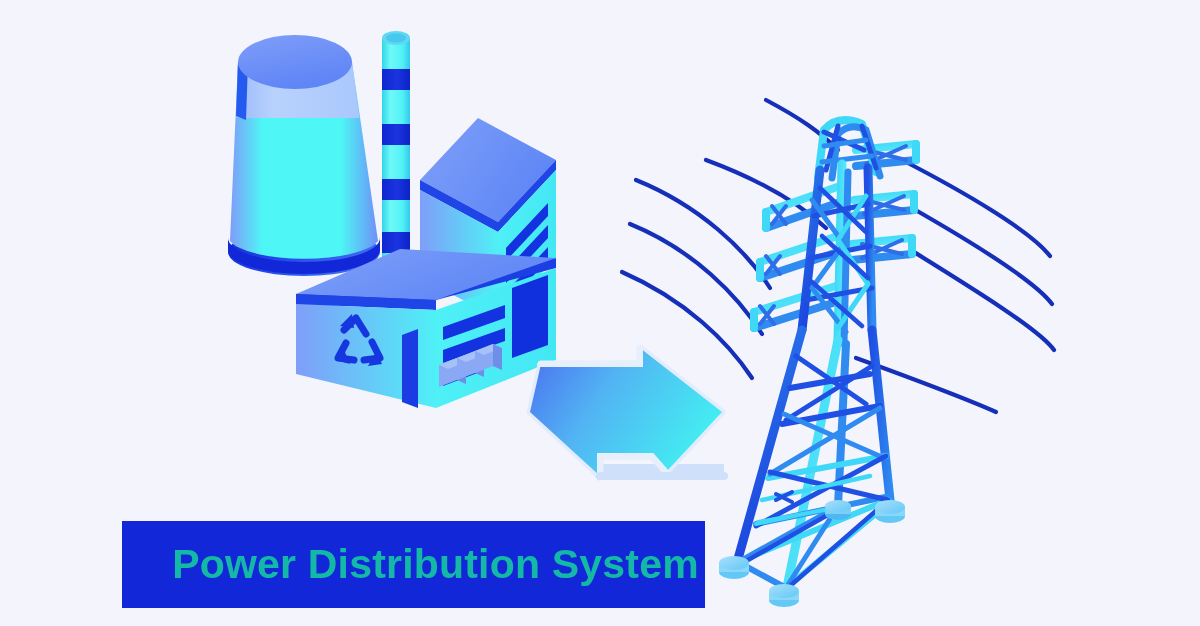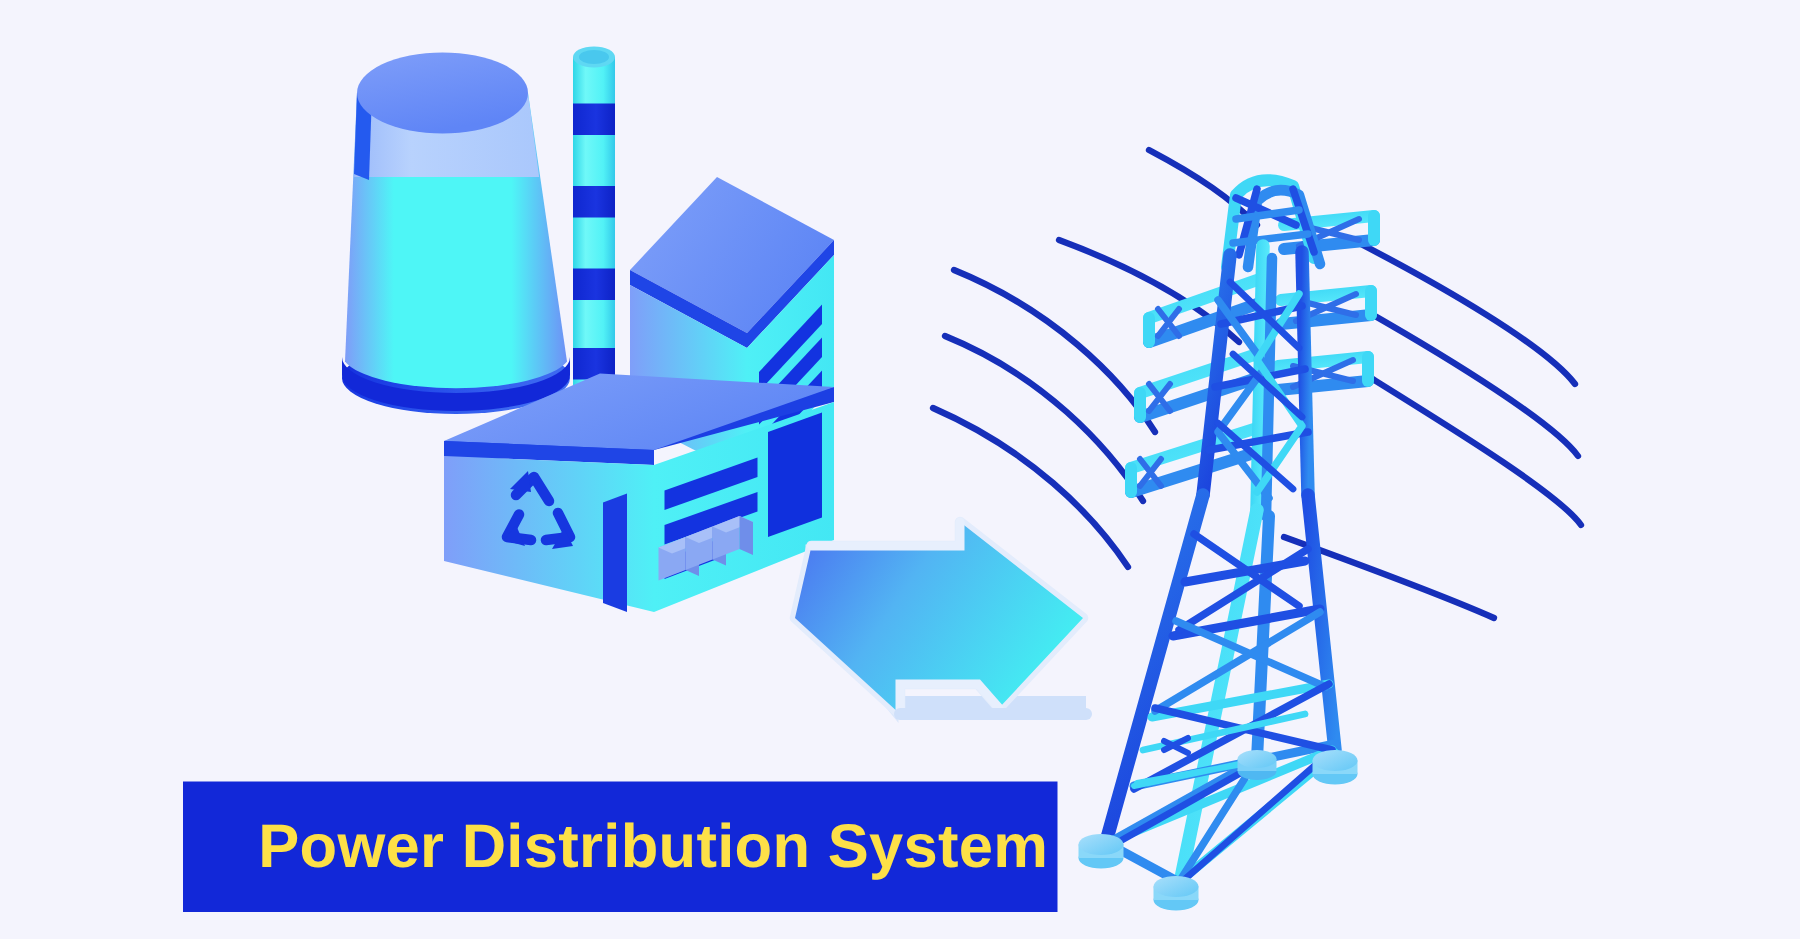--- a/index.html
+++ b/index.html
@@ -376,16 +376,16 @@
         <g>
           <ellipse cx="838" cy="514" rx="13" ry="6" fill="#4fb8f2"></ellipse>
           <rect x="825" y="506" width="26" height="8" fill="#7bd0f8"></rect>
           <ellipse cx="838" cy="506" rx="13" ry="6" fill="url(#gPad)"></ellipse>
         </g>
       </g>
     </g>
   </svg>
 
   <div id="title-banner" style="background: rgb(18, 40, 216);">
-    <span class="title-text" style="color: #fde047; margin-left: 44px;">Power Distribution System</span>
+    <span class="title-text" style="color: #14b8a6; margin-left: 44px;">Power Distribution System</span>
   </div>
 
 </div>
 
 </body></html>

